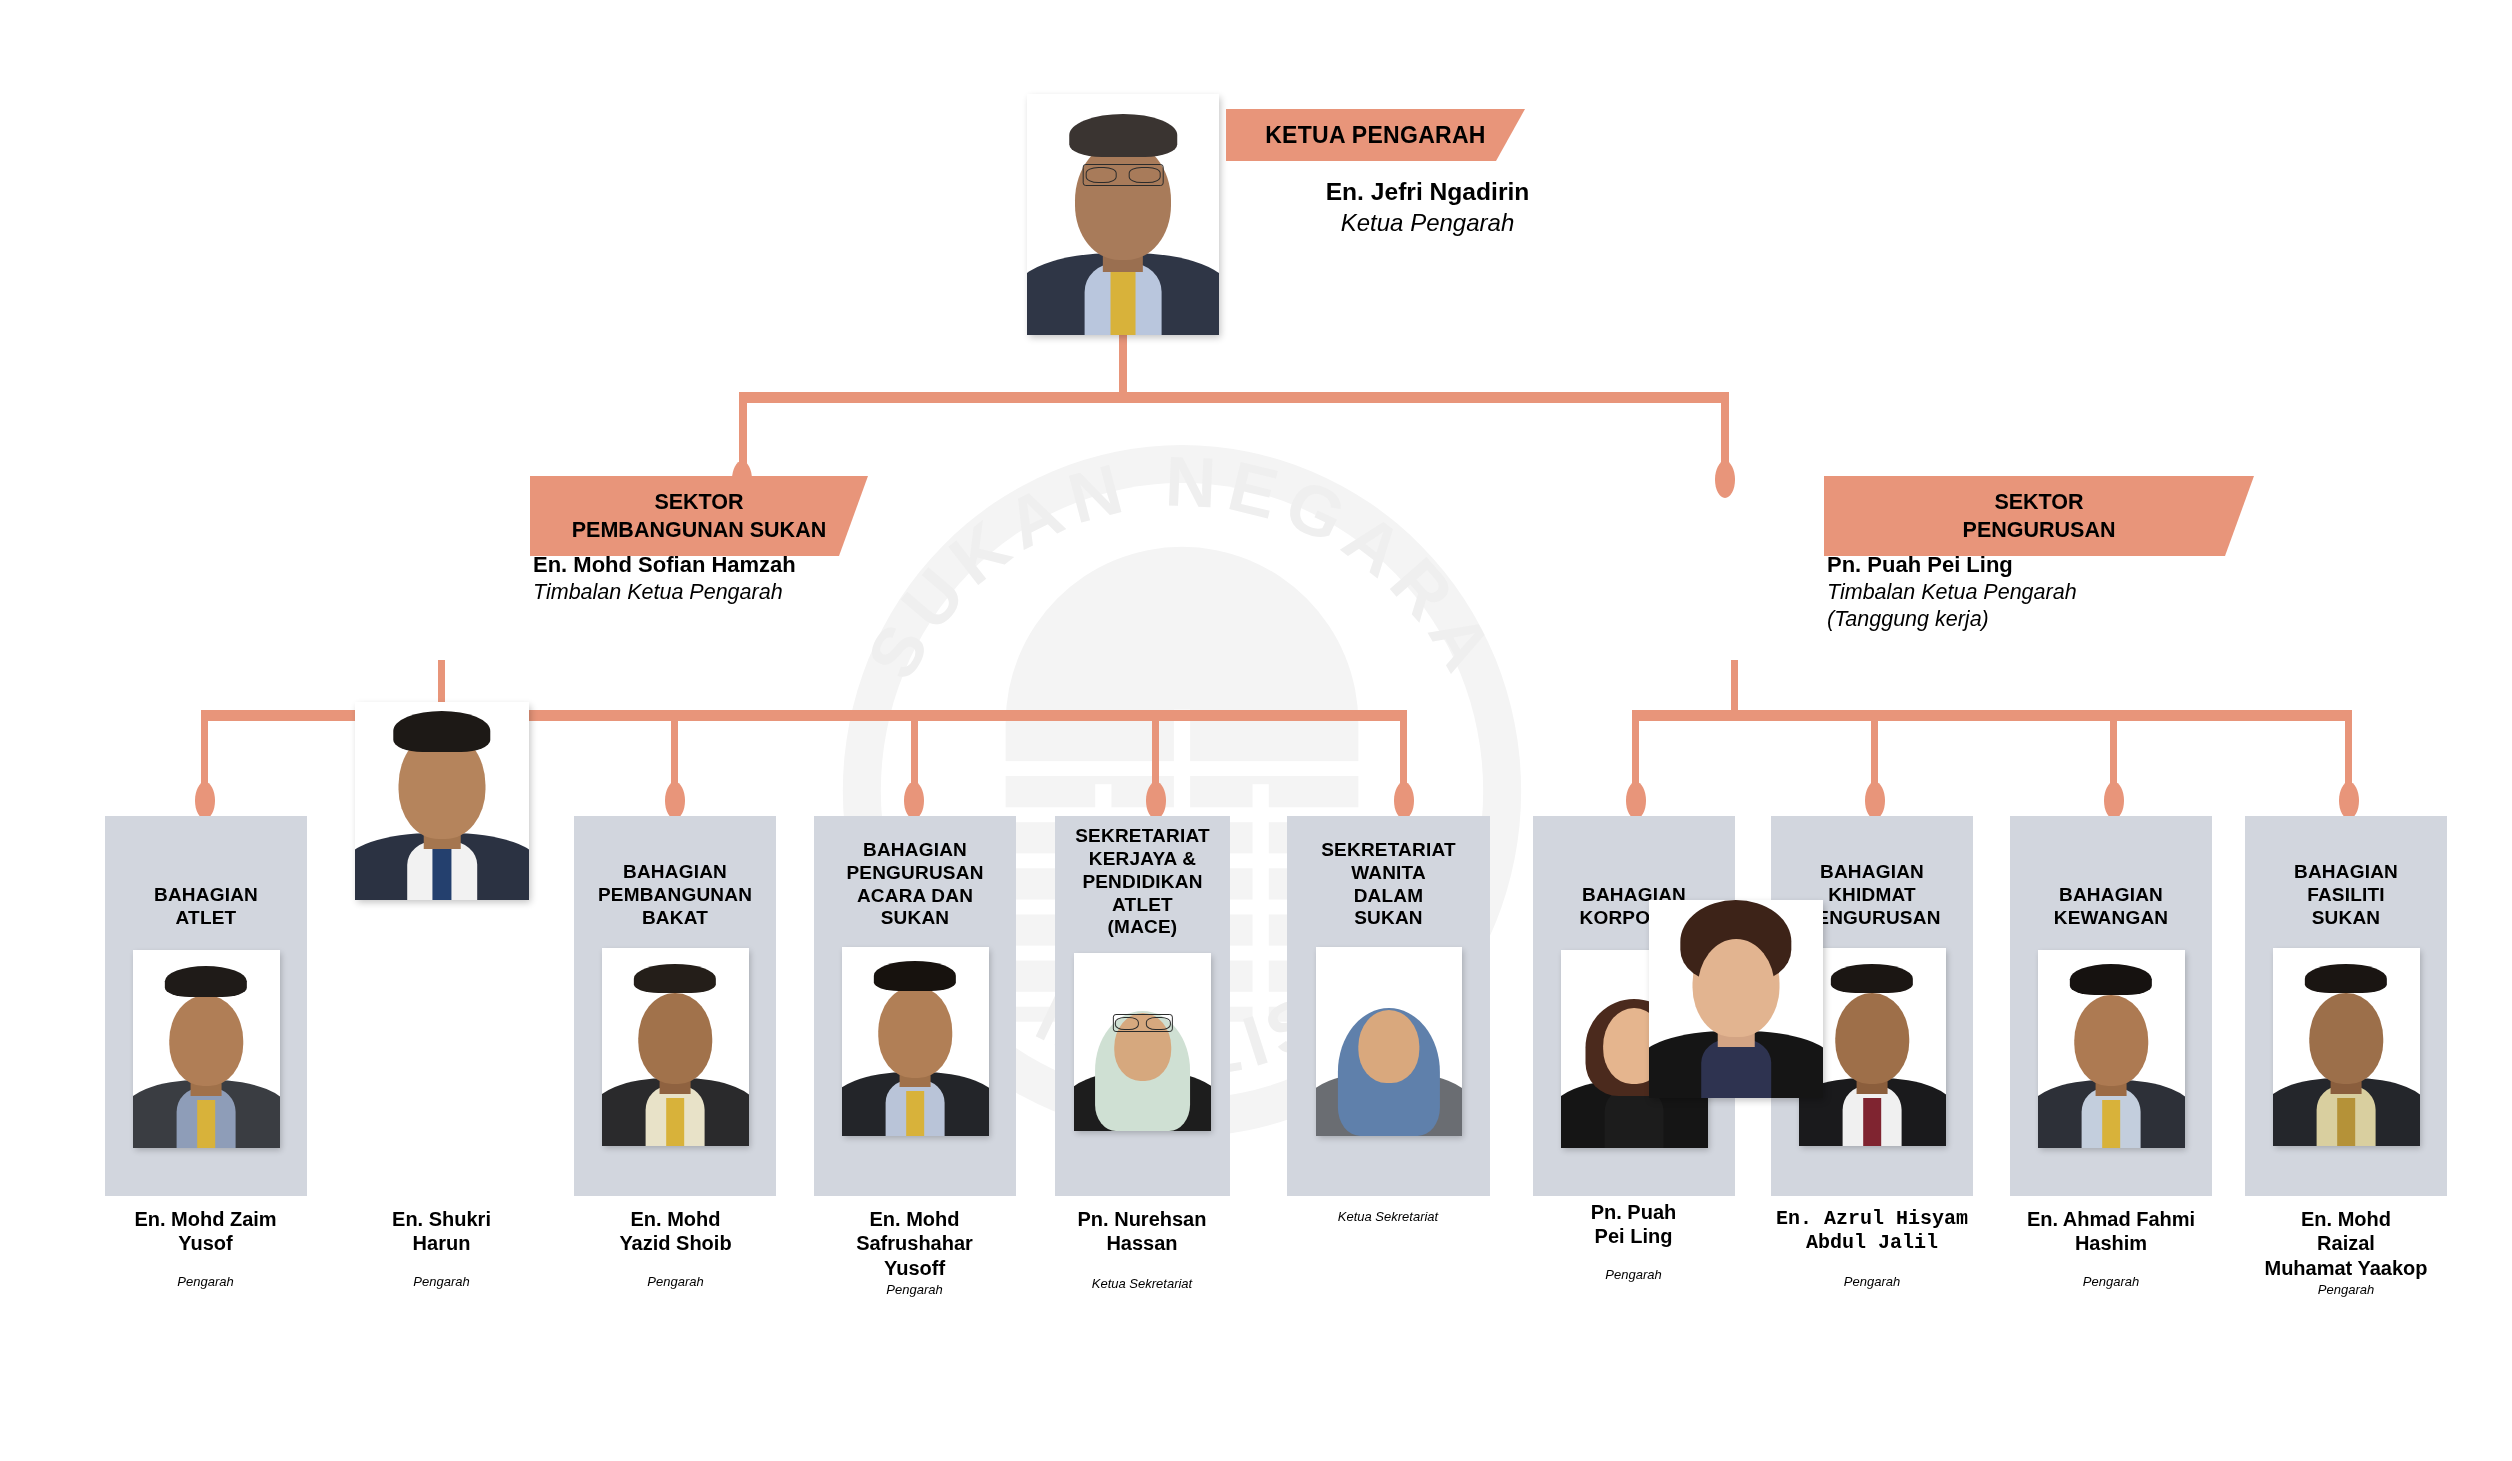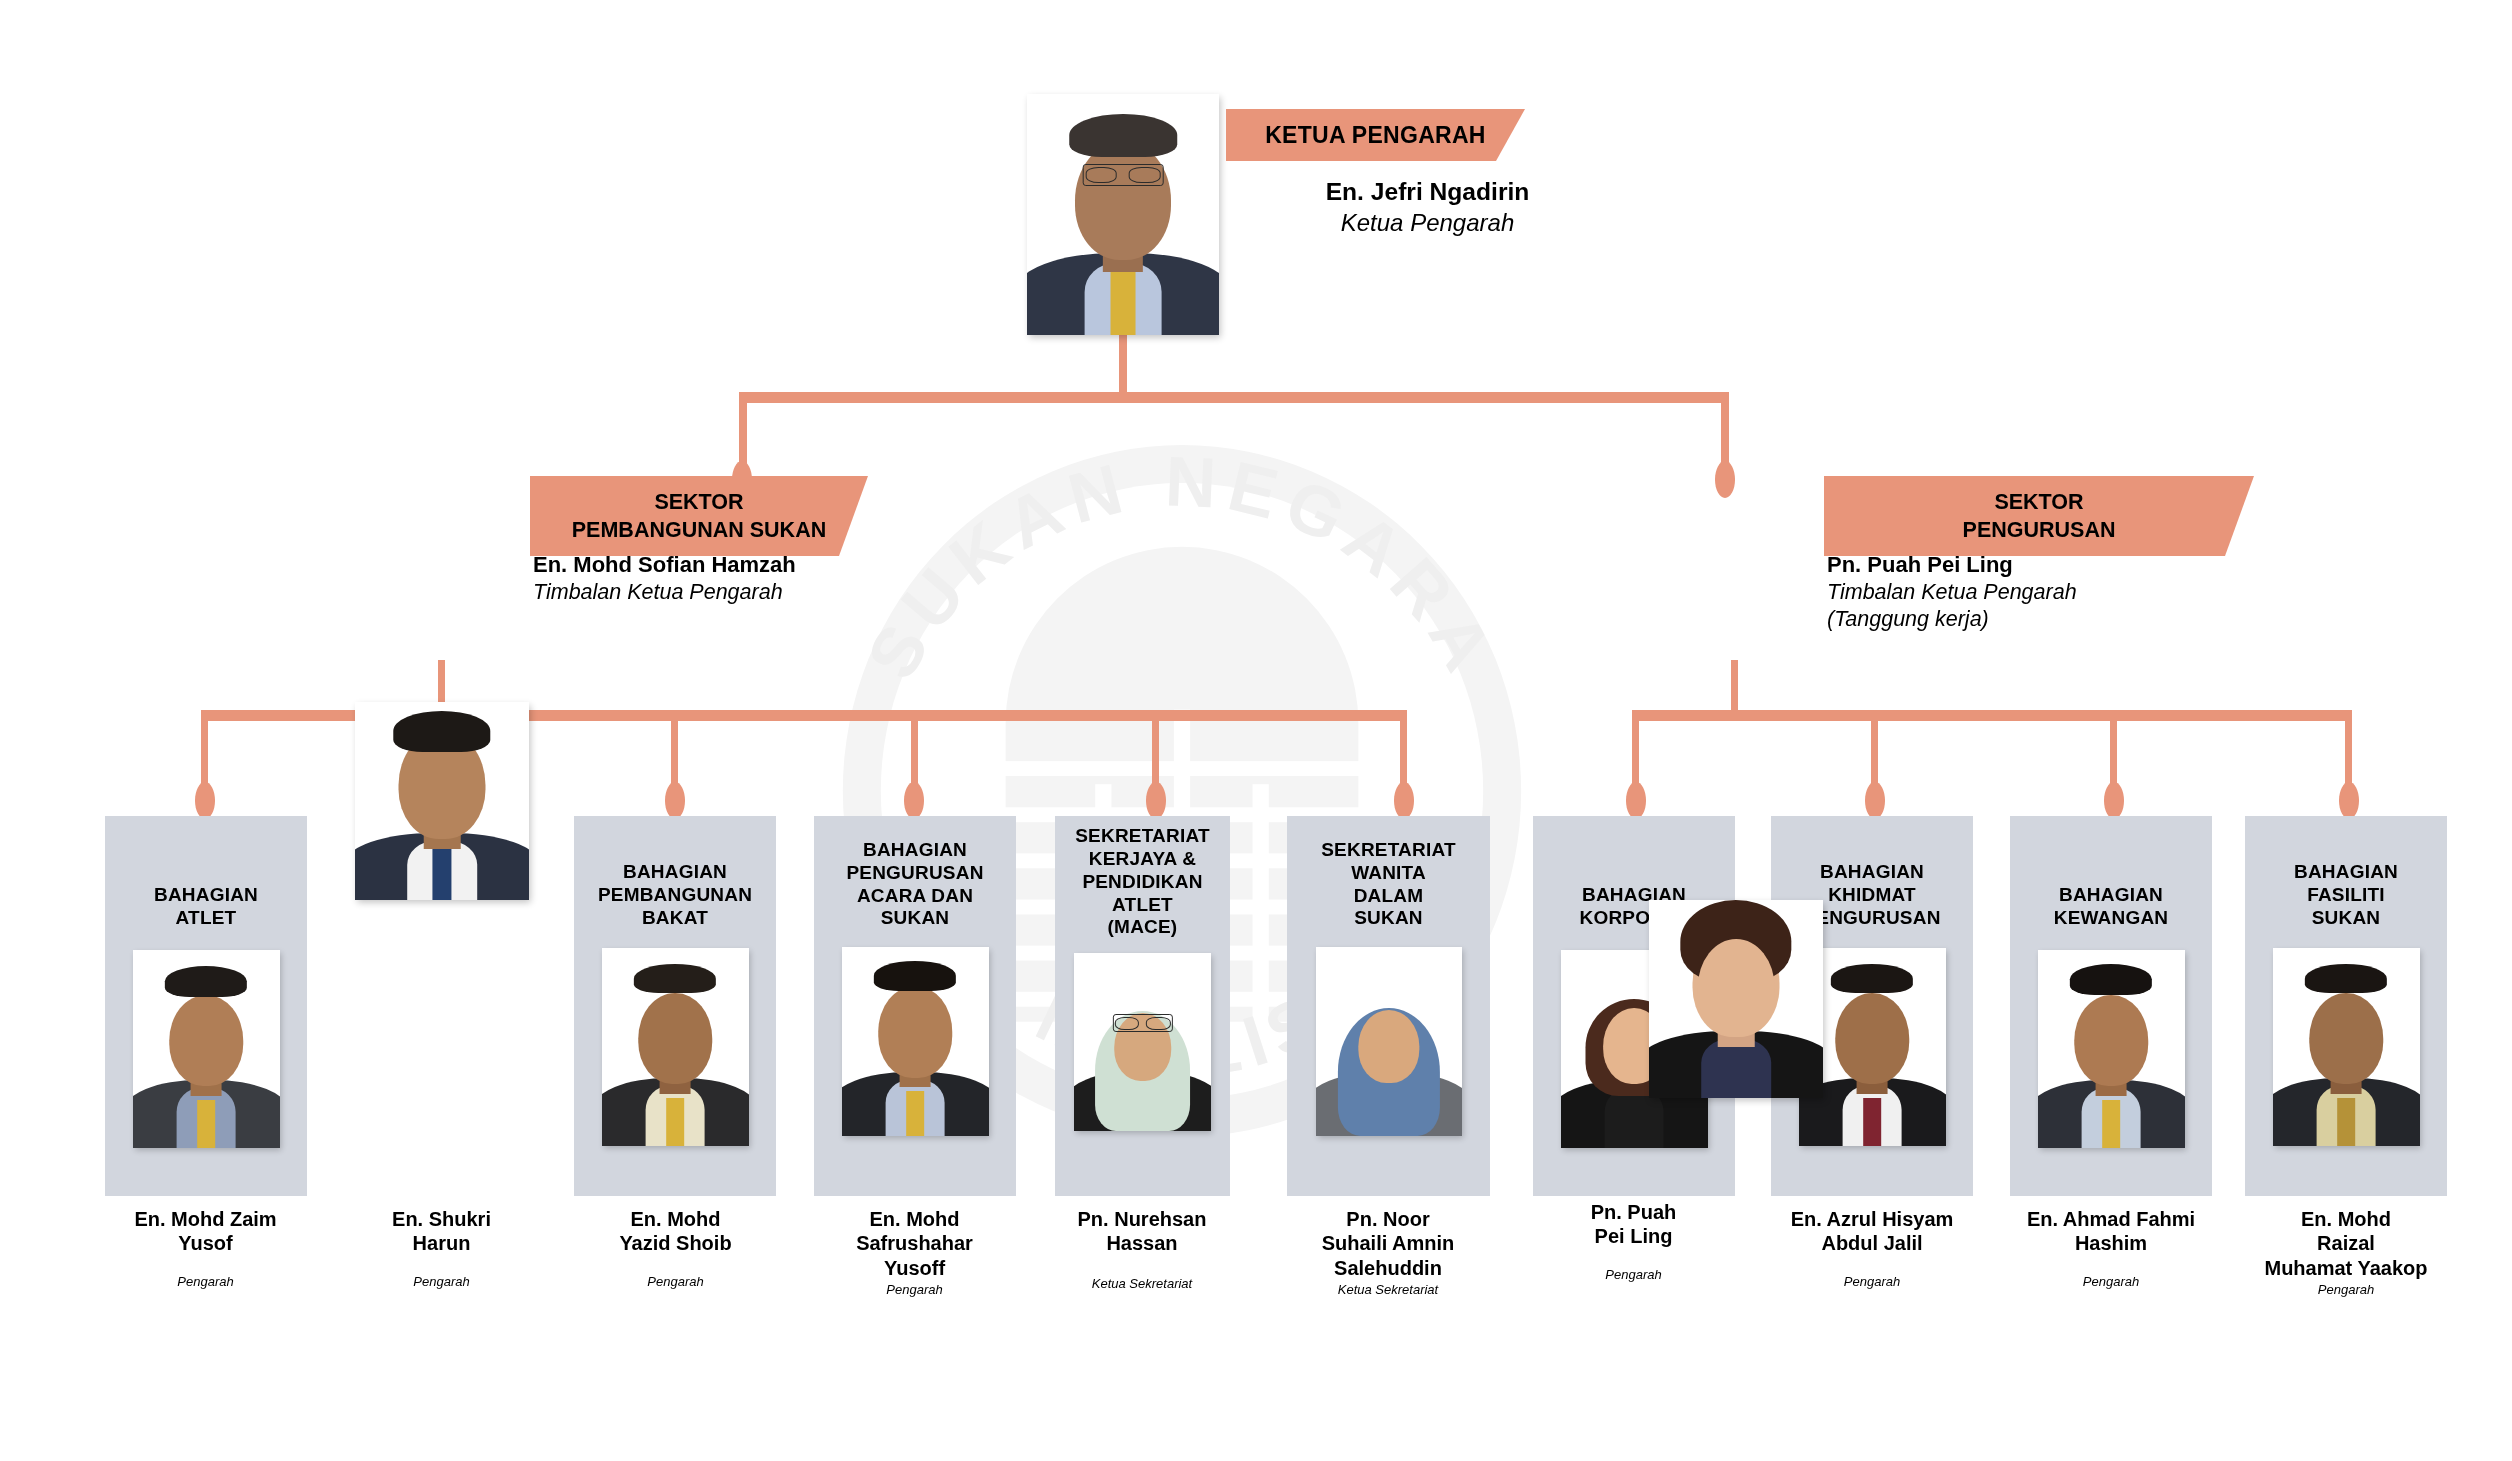--- a/index.html
+++ b/index.html
@@ -342,23 +342,20 @@
 SUKAN</div>
     <div class="photo dept-photo" style="margin-top:17px; width:146px; height:189px;">
       <div class="portrait">
         <div class="p-shoulders" style="background:#6a6d72;"></div>
         <div class="p-hijab" style="background:#5f80ab; bottom:0; padding-bottom:88%;"></div>
         <div class="p-head" style="background:#d9a87d; bottom:28%; width:42%; padding-bottom:50%;"></div>
       </div>
     </div>
   </div>
   <div class="dept-caption" style="left:1262px; top:1207px; width:252px;">
-    <div class="dc-name" style="white-space:pre-line;">Pn. Noor
-Suhaili Amnin
-Salehuddin</div>
     <div class="dc-role" style="margin-top:1.5px;">Ketua Sekretariat</div>
   </div>
 
   <div class="dept" style="left:1533px; top:816px; width:202px; height:380px;">
     <div class="dept-title" style="margin-top:68px; white-space:pre-line;">BAHAGIAN
 KORPORAT</div>
     <div class="photo dept-photo" style="margin-top:20px; width:147px; height:198px;">
       <div class="portrait">
         <div class="p-shoulders" style="background:#151515;"></div>
         <div class="p-shirt" style="background:#1c1c1c;"></div>
@@ -383,21 +380,21 @@
         <div class="p-shoulders" style="background:#1a1a1c;"></div>
         <div class="p-shirt" style="background:#f0f0f0;"></div>
         <div class="p-tie" style="background:#7f2430; width:12%; height:24%;"></div>
         <div class="p-neck" style="background:#8b5e3c;"></div>
         <div class="p-head" style="background:#9e6f49;"></div>
         <div class="p-hair" style="background:#1b1613; bottom:77%; padding-bottom:20%;"></div>
       </div>
     </div>
   </div>
   <div class="dept-caption" style="left:1729px; top:1207px; width:286px;">
-    <div class="dc-name" style="white-space:pre-line;">En. Azrul Hisyam
+    <div class="dc-name" style="white-space:pre-line;font-family:Liberation Mono, monospace;">En. Azrul Hisyam
 Abdul Jalil</div>
     <div class="dc-role" style="margin-top:18.4px;">Pengarah</div>
   </div>
 
   <div class="dept" style="left:2010px; top:816px; width:202px; height:380px;">
     <div class="dept-title" style="margin-top:68px; white-space:pre-line;">BAHAGIAN
 KEWANGAN</div>
     <div class="photo dept-photo" style="margin-top:20px; width:147px; height:198px;">
       <div class="portrait">
         <div class="p-shoulders" style="background:#2d3038;"></div>

